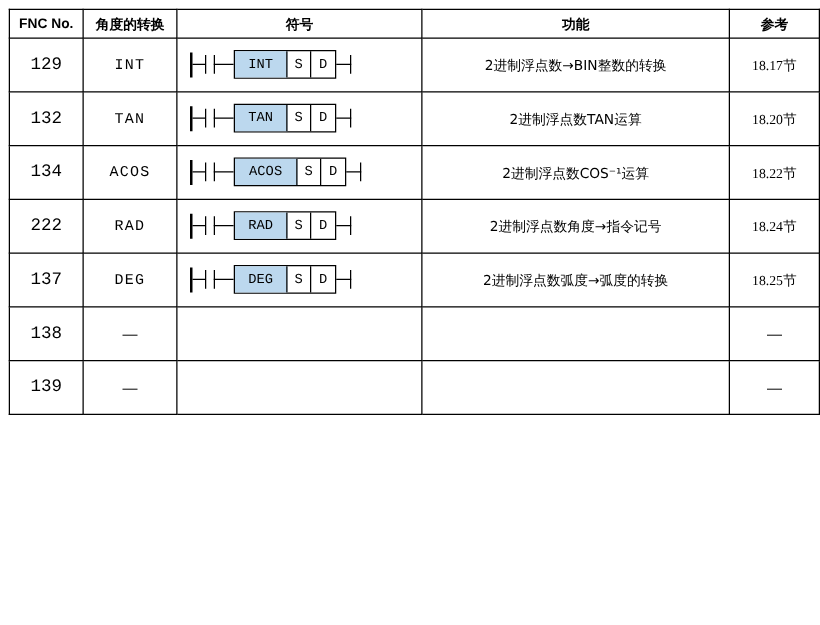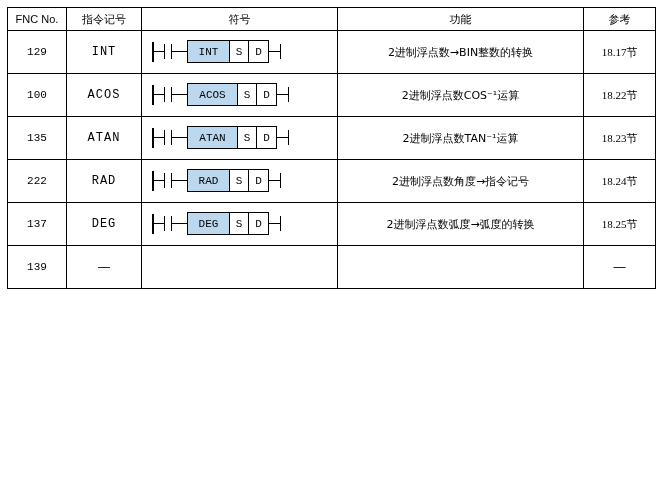--- a/index.html
+++ b/index.html
@@ -30,33 +30,33 @@
   table.fnc-table th,
   table.fnc-table td {
     border: 1px solid #000;
     padding: 0;
     vertical-align: middle;
     text-align: center;
   }
   thead th {
     height: 22px;
     font-size: 11px;
-    font-weight: normal;
+    font-weight: bold;
     font-family: "Liberation Sans", sans-serif;
   }
   th.col-fnc { width: 58px; }
   th.col-mn  { width: 74px; }
   th.col-sym { width: 195px; }
   th.col-fun { width: 245px; }
   th.col-ref { width: 71px; }
 
   tbody tr { height: 42px; }
 
   td.fnc-no {
-    font-size: 11px;
+    font-size: 14px;
     font-family: "Liberation Mono", monospace;
   }
   td.mnemonic {
     font-size: 12px;
     font-family: "Liberation Mono", monospace;
     letter-spacing: 1px;
   }
   td.symbol {
     position: relative;
     height: 42px;
@@ -172,21 +172,21 @@
   }
 </style>
 </head>
 <body>
 
 <div id="page">
   <table class="fnc-table">
     <thead>
       <tr>
         <th class="col-fnc">FNC No.</th>
-        <th class="col-mn">指令记号</th>
+        <th class="col-mn">角度的转换</th>
         <th class="col-sym">符号</th>
         <th class="col-fun">功能</th>
         <th class="col-ref">参考</th>
       </tr>
     </thead>
     <tbody id="tbody">
         <tr>
           <td class="fnc-no">129</td>
           <td class="mnemonic">INT</td>
           <td class="symbol">
@@ -202,21 +202,43 @@
                 <div class="operand last">D</div>
               </div>
               <div class="rung-c" style="left: 117px;"></div>
               <div class="term" style="left: 128px;"></div>
             </div>
           </td>
           <td class="function">2进制浮点数→BIN整数的转换</td>
           <td class="reference">18.17节</td>
         </tr>
         <tr>
-          <td class="fnc-no">100</td>
+          <td class="fnc-no">132</td>
+          <td class="mnemonic">TAN</td>
+          <td class="symbol">
+            <div class="ladder">
+              <div class="bus"></div>
+              <div class="rung-a"></div>
+              <div class="contact-l"></div>
+              <div class="contact-r"></div>
+              <div class="rung-b"></div>
+              <div class="block" style="width: 82px;">
+                <div class="op" style="width: 42px;">TAN</div>
+                <div class="operand">S</div>
+                <div class="operand last">D</div>
+              </div>
+              <div class="rung-c" style="left: 117px;"></div>
+              <div class="term" style="left: 128px;"></div>
+            </div>
+          </td>
+          <td class="function">2进制浮点数TAN运算</td>
+          <td class="reference">18.20节</td>
+        </tr>
+        <tr>
+          <td class="fnc-no">134</td>
           <td class="mnemonic">ACOS</td>
           <td class="symbol">
             <div class="ladder">
               <div class="bus"></div>
               <div class="rung-a"></div>
               <div class="contact-l"></div>
               <div class="contact-r"></div>
               <div class="rung-b"></div>
               <div class="block" style="width: 90px;">
                 <div class="op" style="width: 50px;">ACOS</div>
@@ -224,42 +246,20 @@
                 <div class="operand last">D</div>
               </div>
               <div class="rung-c" style="left: 125px;"></div>
               <div class="term" style="left: 136px;"></div>
             </div>
           </td>
           <td class="function">2进制浮点数COS⁻¹运算</td>
           <td class="reference">18.22节</td>
         </tr>
         <tr>
-          <td class="fnc-no">135</td>
-          <td class="mnemonic">ATAN</td>
-          <td class="symbol">
-            <div class="ladder">
-              <div class="bus"></div>
-              <div class="rung-a"></div>
-              <div class="contact-l"></div>
-              <div class="contact-r"></div>
-              <div class="rung-b"></div>
-              <div class="block" style="width: 90px;">
-                <div class="op" style="width: 50px;">ATAN</div>
-                <div class="operand">S</div>
-                <div class="operand last">D</div>
-              </div>
-              <div class="rung-c" style="left: 125px;"></div>
-              <div class="term" style="left: 136px;"></div>
-            </div>
-          </td>
-          <td class="function">2进制浮点数TAN⁻¹运算</td>
-          <td class="reference">18.23节</td>
-        </tr>
-        <tr>
           <td class="fnc-no">222</td>
           <td class="mnemonic">RAD</td>
           <td class="symbol">
             <div class="ladder">
               <div class="bus"></div>
               <div class="rung-a"></div>
               <div class="contact-l"></div>
               <div class="contact-r"></div>
               <div class="rung-b"></div>
               <div class="block" style="width: 82px;">
@@ -288,20 +288,27 @@
                 <div class="op" style="width: 42px;">DEG</div>
                 <div class="operand">S</div>
                 <div class="operand last">D</div>
               </div>
               <div class="rung-c" style="left: 117px;"></div>
               <div class="term" style="left: 128px;"></div>
             </div>
           </td>
           <td class="function">2进制浮点数弧度→弧度的转换</td>
           <td class="reference">18.25节</td>
+        </tr>
+        <tr>
+          <td class="fnc-no">138</td>
+          <td class="dash">—</td>
+          <td class="symbol"></td>
+          <td class="function"></td>
+          <td class="dash">—</td>
         </tr>
         <tr>
           <td class="fnc-no">139</td>
           <td class="dash">—</td>
           <td class="symbol"></td>
           <td class="function"></td>
           <td class="dash">—</td>
         </tr>
       </tbody>
   </table>

